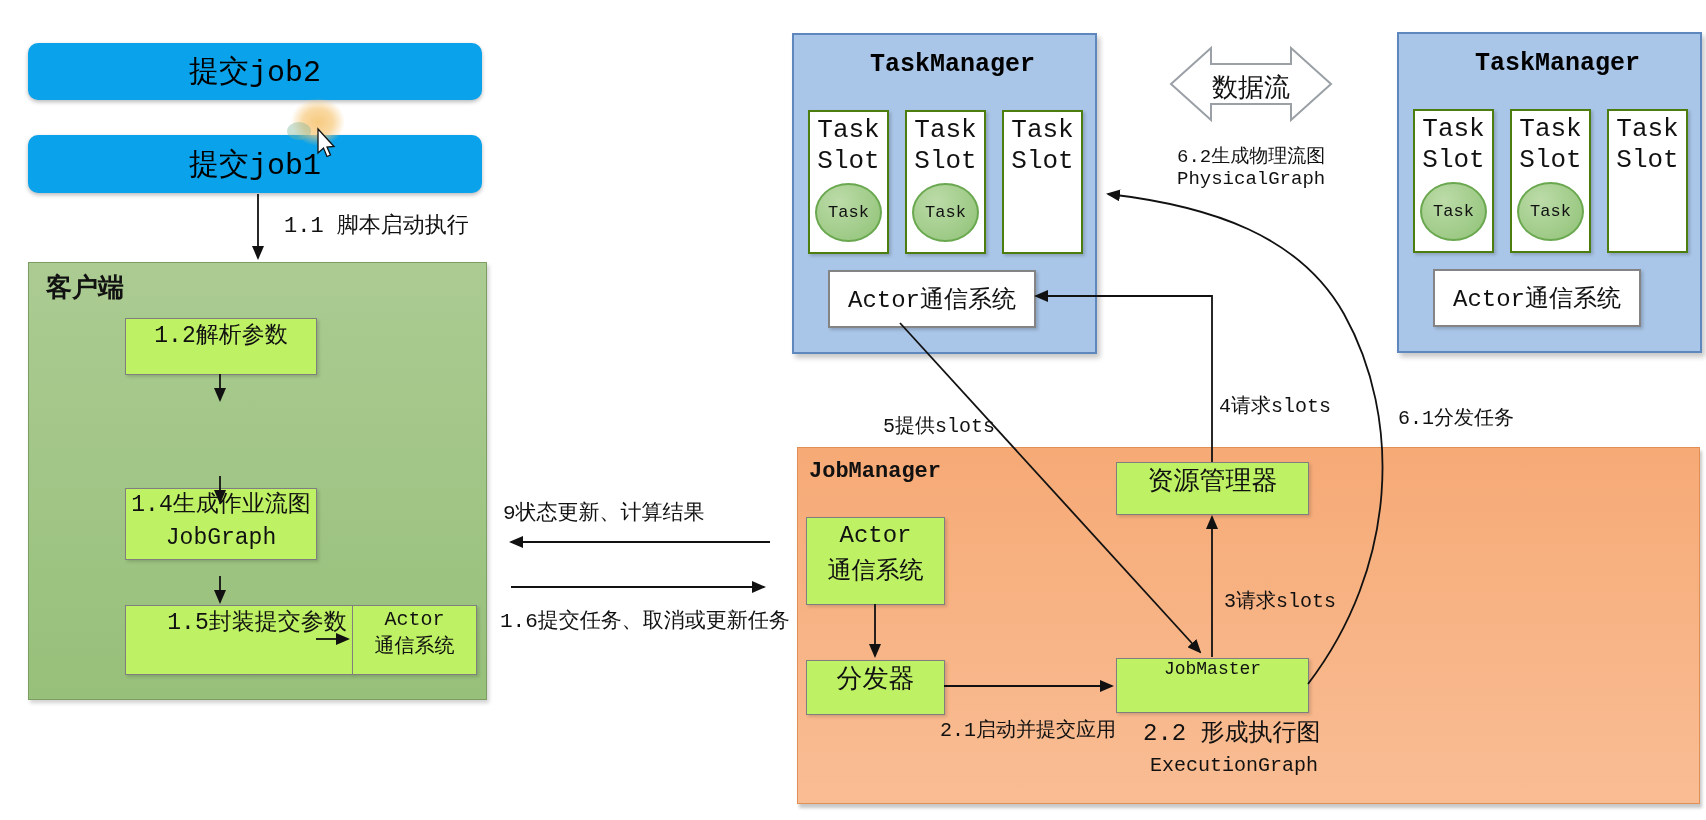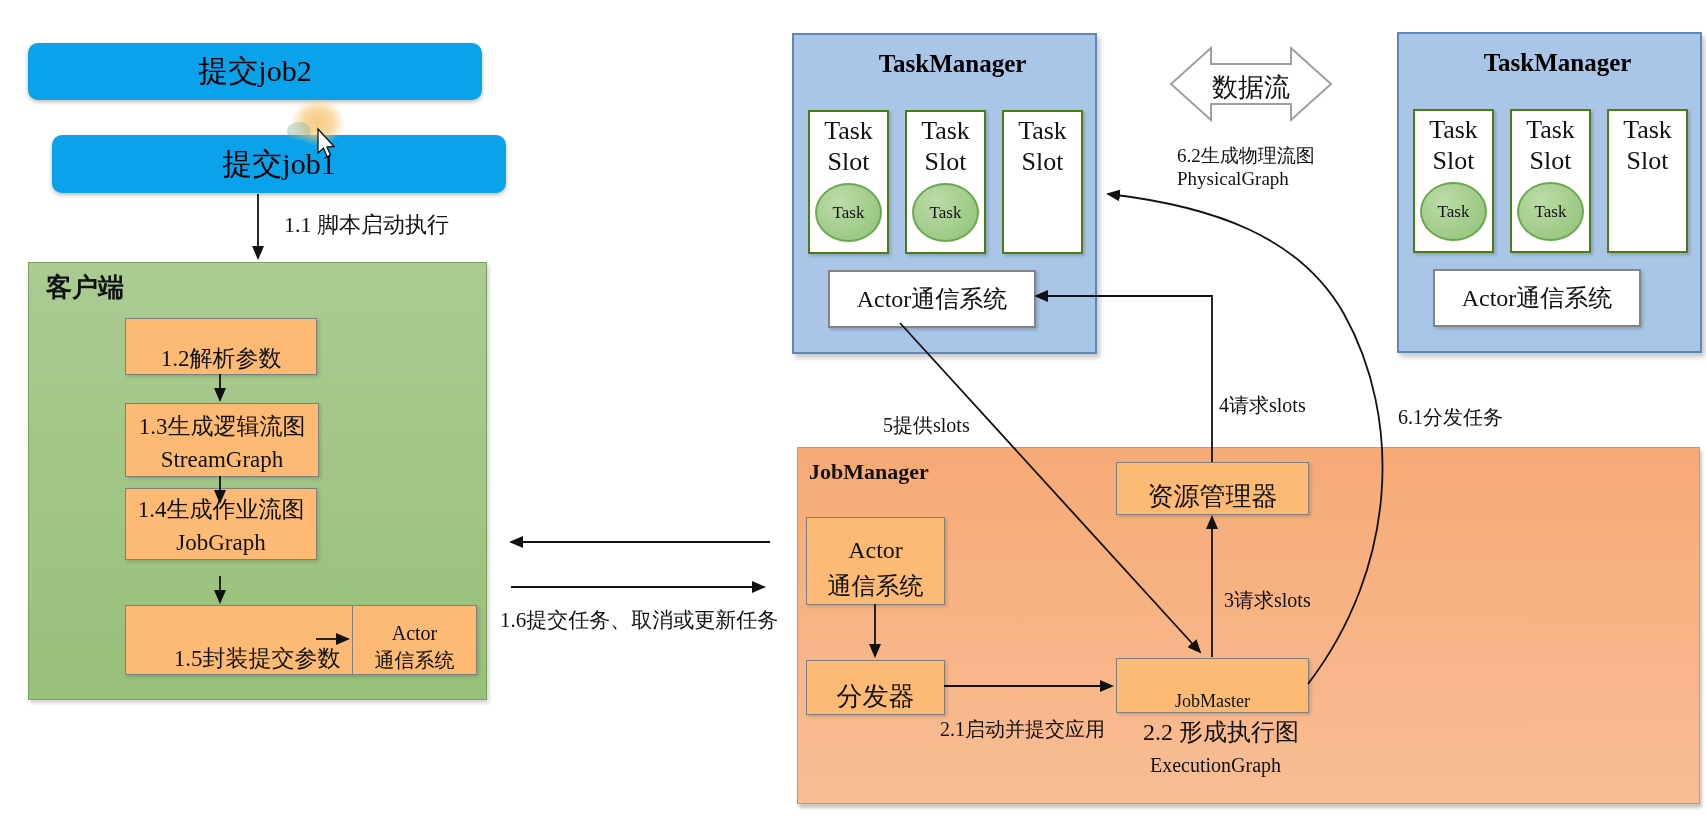--- a/index.html
+++ b/index.html
@@ -1,18 +1,18 @@
 <!DOCTYPE html>
 <html><head>
 <meta charset="utf-8">
 <style>
   html,body{margin:0;padding:0;background:#fff;}
   .stage{
     position:relative;width:1706px;height:820px;background:#ffffff;overflow:hidden;
-    font-family:Liberation Serif, serif;color:#111;
+    font-family:Liberation Mono, monospace;color:#111;
   }
   
   .btn{
     position:absolute;left:28px;width:454px;height:57px;background:#0aa2ea;
     border-radius:10px;display:flex;align-items:center;justify-content:center;
     font-size:30px;color:#000;box-shadow:0 2px 4px rgba(0,0,0,0.28);
   }
   
   .panel-green{
     position:absolute;left:28px;top:262px;width:457px;height:436px;
@@ -40,49 +40,45 @@
     background:radial-gradient(circle at 35% 30%,#bcdba8,#8fc276);
     border:2px solid #6aa84f;display:flex;align-items:center;justify-content:center;
     font-size:17px;color:#111;
   }
   .tm-actor{
     position:absolute;left:34px;top:235px;width:204px;height:54px;background:#fff;border:2px solid #848484;
     display:flex;align-items:center;justify-content:center;font-size:24px;color:#111;
     box-shadow:2px 2px 3px rgba(0,0,0,0.18);
   }
   .wbox{
-    position:absolute;background:#fdba74;border:1.7px solid #7f7f7f;z-index:2;
-    display:flex;flex-direction:column;align-items:center;justify-content:flex-end;
+    position:absolute;background:#bef264;border:1.7px solid #7f7f7f;z-index:2;
+    display:flex;flex-direction:column;align-items:center;justify-content:flex-start;
     text-align:center;color:#111;box-shadow:2px 2px 3px rgba(0,0,0,0.15);
   }
   .lbl{position:absolute;z-index:2;color:#111;white-space:nowrap;}
   .bold{font-weight:bold;}
   svg.overlay{position:absolute;left:0;top:0;z-index:3;pointer-events:none;}
 </style>
 </head>
 <body>
 
 <div class="stage">
 
   <div class="btn" style="top:43px;">
     <span>提交job2</span>
   </div>
-  <div class="btn" style="top:135px;height:58px;margin-left:24px;">
+  <div class="btn" style="top:135px;height:58px;">
     <span>提交job1</span>
   </div>
 
   <div class="panel-green"></div>
   <div class="lbl bold" style="left:46px;top:270px;font-size:26px;">客户端</div>
 
   <div class="wbox" style="left:125px;top:318px;width:190px;height:55px;font-size:23px;">
     <div>1.2解析参数</div>
-  </div>
-  <div class="wbox" style="left:125px;top:403px;width:192px;height:72px;font-size:23px;line-height:33px;">
-    <div>1.3生成逻辑流图</div>
-    <div>StreamGraph</div>
   </div>
   <div class="wbox" style="left:125px;top:488px;width:190px;height:70px;font-size:23px;line-height:33px;">
     <div>1.4生成作业流图</div>
     <div>JobGraph</div>
   </div>
   <div class="wbox" style="left:125px;top:605px;width:190px;height:68px;font-size:23px;padding-left:36px;">
     <div>1.5封装提交参数</div>
   </div>
   <div class="wbox" style="left:352px;top:605px;width:123px;height:68px;font-size:20px;line-height:27px;">
     <div>Actor</div>
@@ -138,20 +134,21 @@
     <div>资源管理器</div>
   </div>
   <div class="wbox" style="left:806px;top:660px;width:137px;height:53px;font-size:26px;">
     <div>分发器</div>
   </div>
   <div class="wbox" style="left:1116px;top:658px;width:191px;height:53px;font-size:18px;">
     <div>JobMaster</div>
   </div>
 
   <div class="lbl" style="left:284px;top:210px;font-size:22px;">1.1 脚本启动执行</div>
+  <div class="lbl" style="left:503px;top:498px;font-size:21px;">9状态更新、计算结果</div>
   <div class="lbl" style="left:500px;top:606px;font-size:21px;">1.6提交任务、取消或更新任务</div>
   <div class="lbl" style="left:883px;top:412px;font-size:20px;">5提供slots</div>
   <div class="lbl" style="left:1219px;top:392px;font-size:20px;">4请求slots</div>
   <div class="lbl" style="left:1224px;top:587px;font-size:20px;">3请求slots</div>
   <div class="lbl" style="left:1398px;top:404px;font-size:20px;">6.1分发任务</div>
   <div class="lbl" style="left:1177px;top:143px;font-size:19px;">6.2生成物理流图</div>
   <div class="lbl" style="left:1177px;top:168px;font-size:19px;">PhysicalGraph</div>
   <div class="lbl" style="left:940px;top:716px;font-size:20px;">2.1启动并提交应用</div>
   <div class="lbl" style="left:1143px;top:716px;font-size:24px;">2.2 形成执行图</div>
   <div class="lbl" style="left:1150px;top:754px;font-size:20px;">ExecutionGraph</div>

